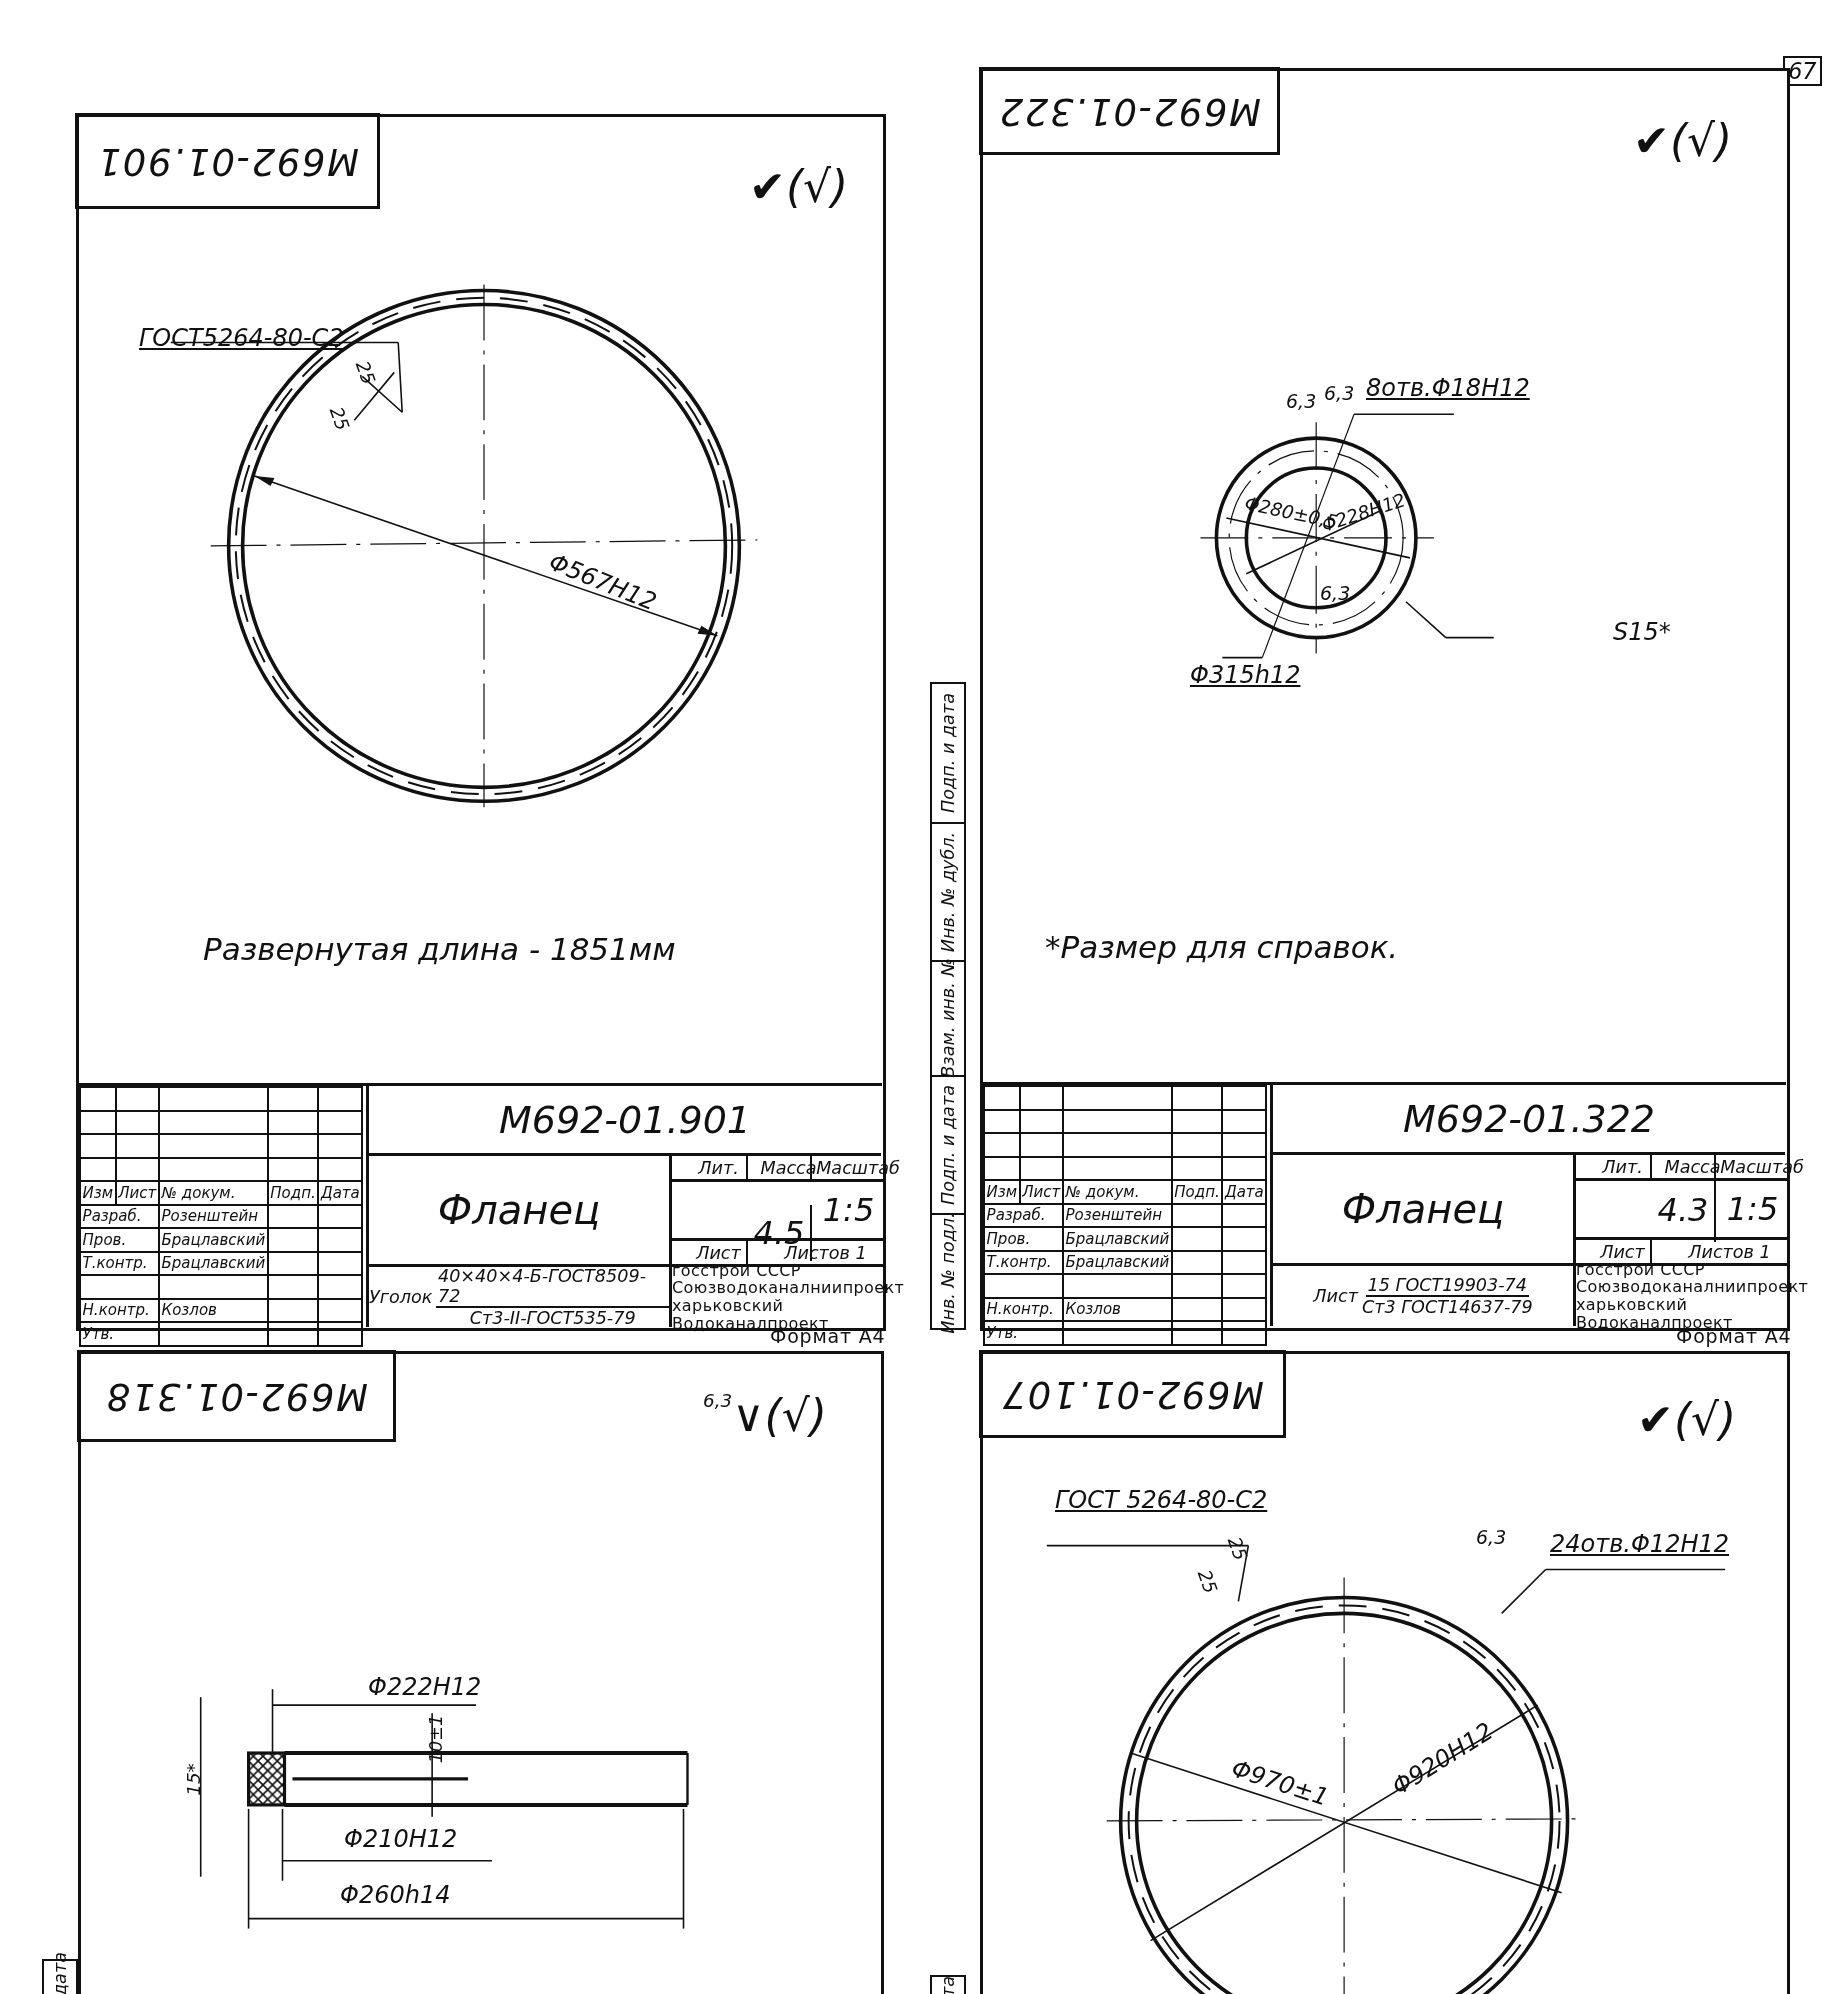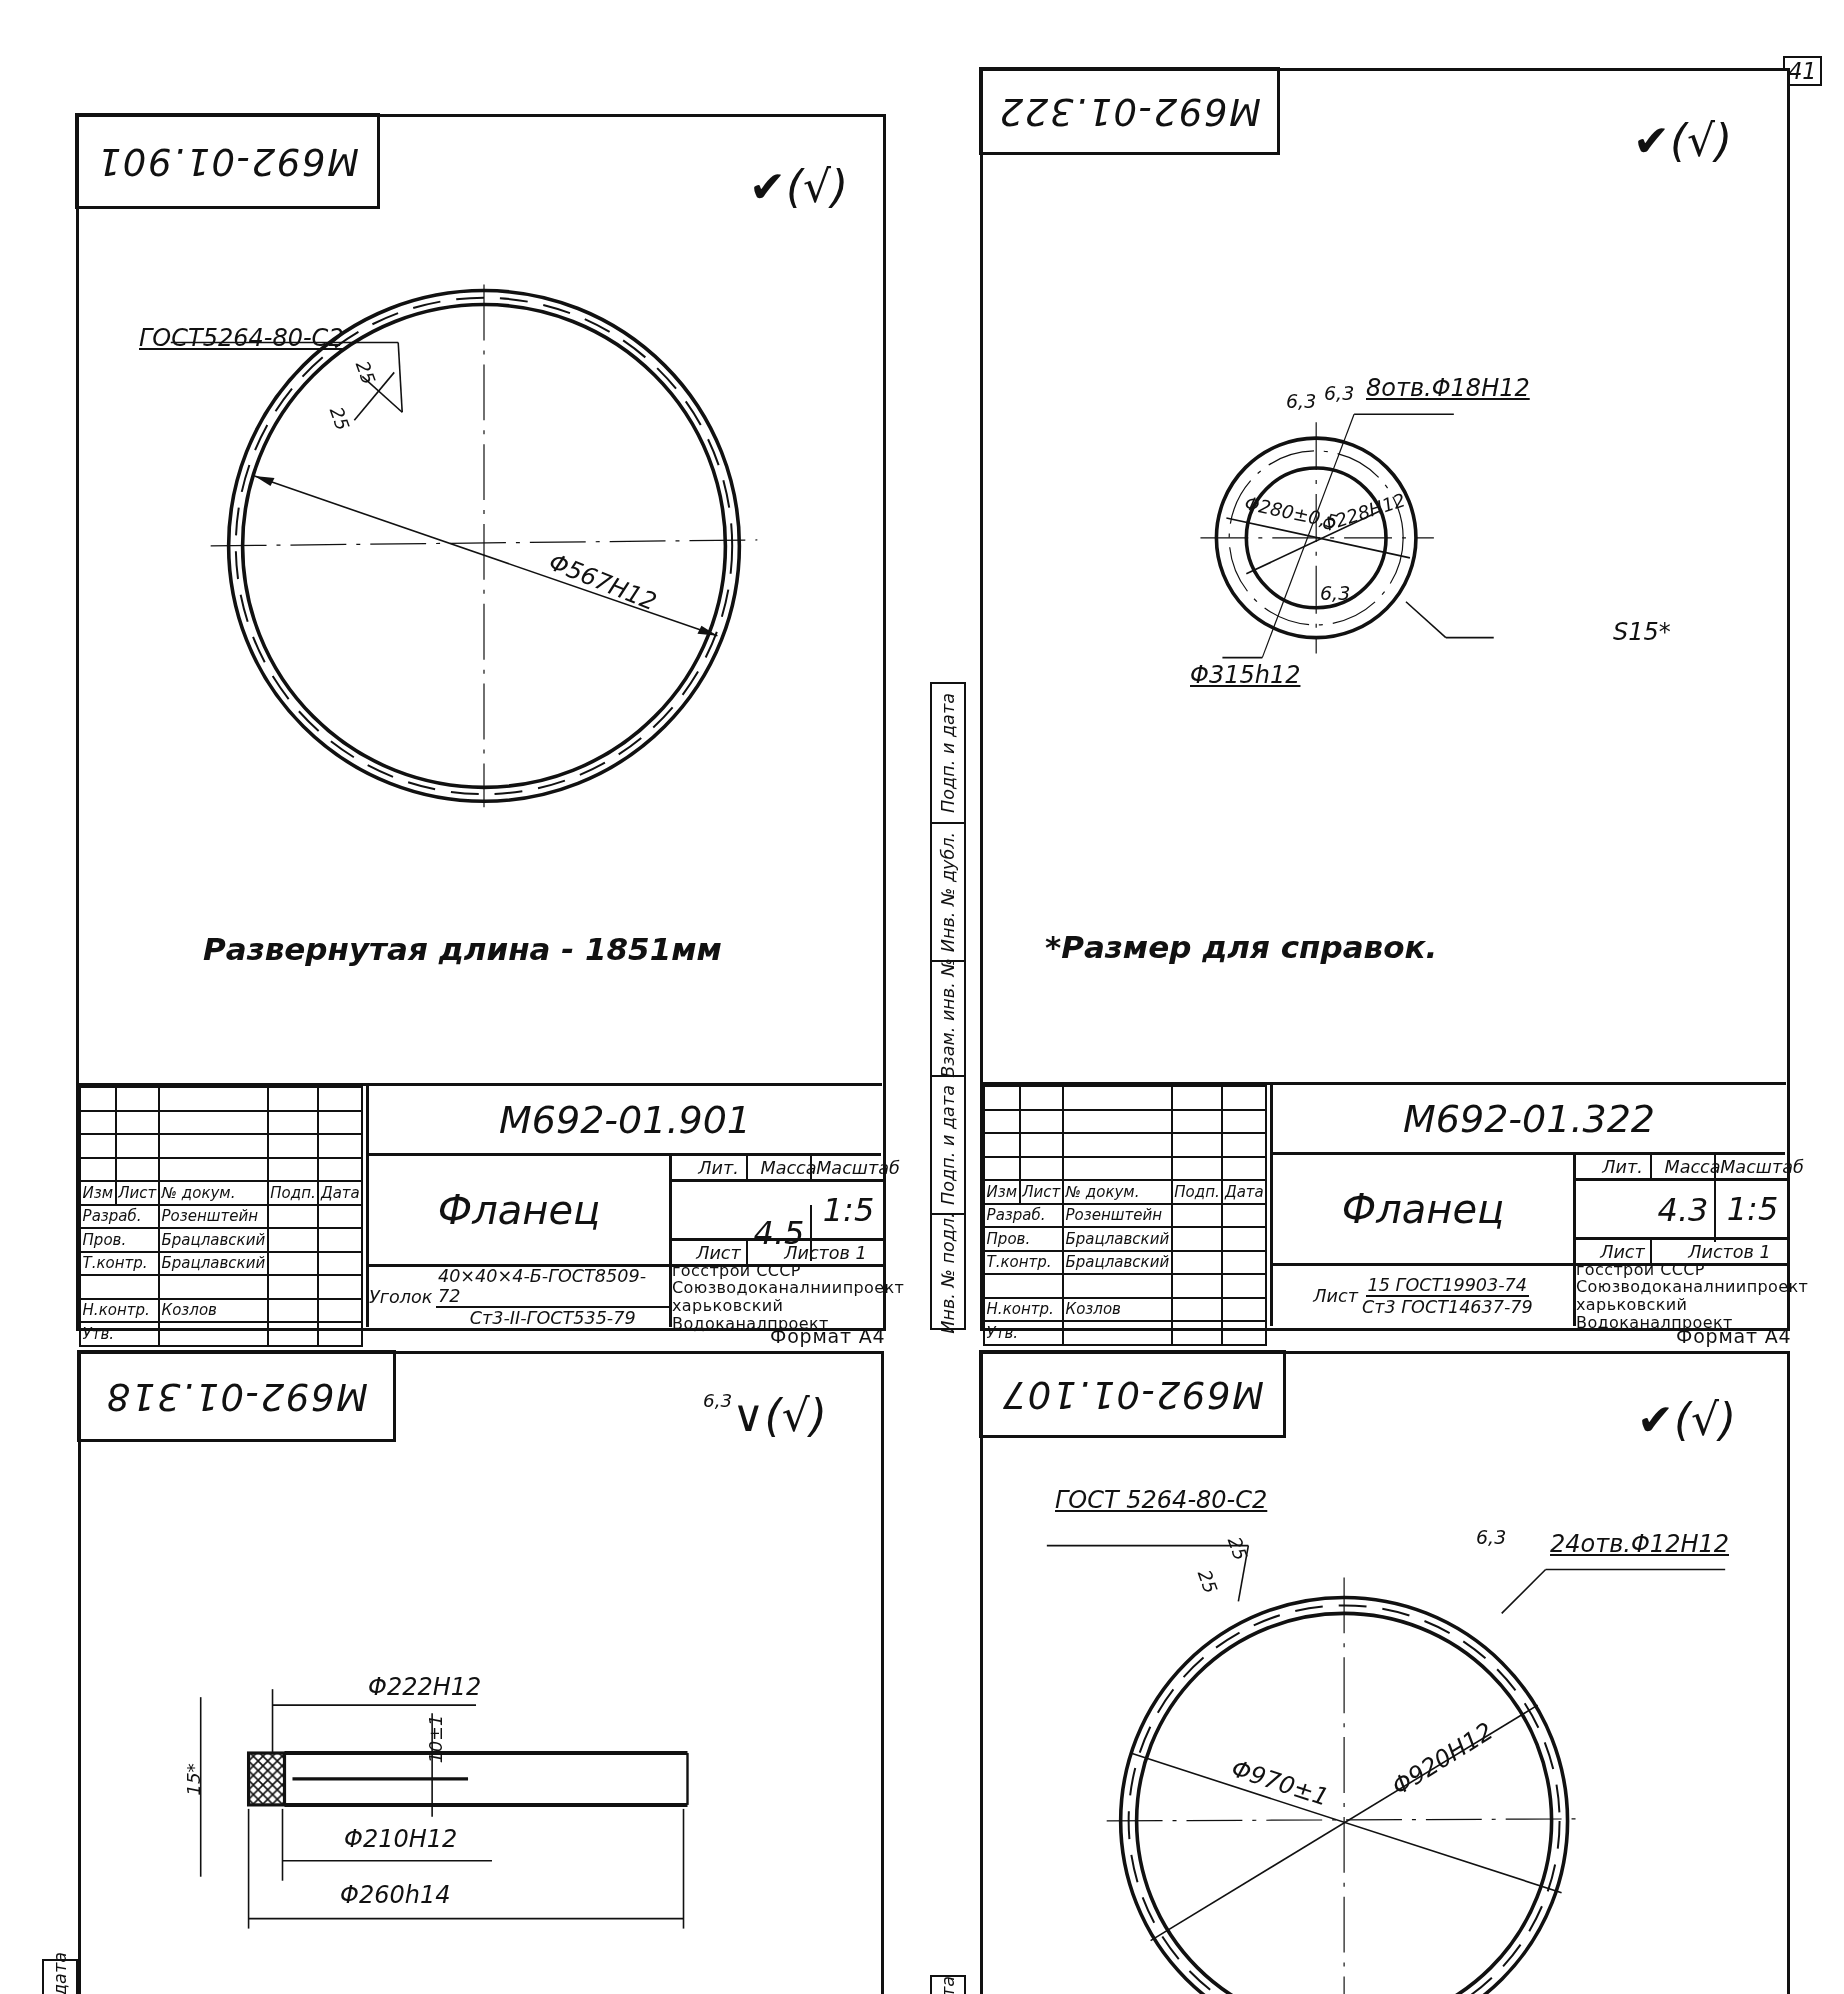--- a/index.html
+++ b/index.html
@@ -4,21 +4,21 @@
 <style>
   html, body { margin: 0; padding: 0; background: #ffffff; }
   body { width: 1845px; height: 2656px; position: relative; overflow: hidden;
          font-family: "DejaVu Sans", sans-serif; color: #111; }
   .sheet { position: absolute; border: 3.6px solid #111; box-sizing: border-box; background: #fff; }
   .stamp-code { position: absolute; left: -3.6px; top: -3.6px; border: 3.6px solid #111; box-sizing: border-box;
                 display: flex; align-items: center; justify-content: center;
                 font-style: italic; font-size: 37px; letter-spacing: 1.6px; transform-origin: center; }
   .stamp-code span { display: inline-block; transform: rotate(180deg); }
   .roughness { position: absolute; font-size: 44px; font-style: italic; }
-  .note { position: absolute; font-style: italic; font-size: 31px; white-space: nowrap; font-weight: bold; }
+  .note { position: absolute; font-style: italic; font-size: 31px; white-space: nowrap; }
   .dim { position: absolute; font-style: italic; font-size: 24px; white-space: nowrap; }
   svg.draw { position: absolute; overflow: visible; }
   
   .tb { position: absolute; border-top: 3.6px solid #111; box-sizing: border-box; }
   .tb table { border-collapse: collapse; }
   .rev { position: absolute; left: 0; top: 0; border-collapse: collapse; }
   .rev td { border: 2px solid #111; width: auto; height: 21.5px; padding: 0 1.6px;
             font-style: italic; font-size: 15px; white-space: nowrap; overflow: hidden; }
   .tb-main { position: absolute; border-left: 3.6px solid #111; box-sizing: border-box; }
   .tb-code { position: absolute; left: 0; top: 0; right: 0; display: flex; align-items: center; justify-content: center;
@@ -37,21 +37,21 @@
   .format { position: absolute; font-size: 19px; letter-spacing: 0.8px; }
   .margin-strip { position: absolute; border: 2.8px solid #111; box-sizing: border-box; }
   .margin-strip .cell { position: absolute; left: 0; width: 100%; border-bottom: 2.4px solid #111; box-sizing: border-box;
                         display: flex; align-items: center; justify-content: center; }
   .margin-strip .cell span { transform: rotate(-90deg); white-space: nowrap; font-style: italic; font-size: 17.6px; }
   .page-num { position: absolute; font-style: italic; font-size: 22.3px; border: 2px solid #111; padding: 0 3.2px; }
 </style>
 </head>
 <body>
 
-<div class="page-num" style="left:1783px; top:56px;">41</div>
+<div class="page-num" style="left:1783px; top:56px;">67</div>
 
 <div class="sheet" style="left:76px; top:114px; width:810px; height:1217px;">
   <div class="stamp-code" style="width:305px; height:96px;">
       <span>М692-01.901</span>
     </div>
   <div class="roughness" style="left:670px; top:44px;">
     <span>✔</span><span>(√)</span>
   </div>
   <div class="dim" style="left:60px; top:207px; text-decoration: underline;">ГОСТ5264-80-С2</div>
   <div class="dim" style="left:275px; top:245px; transform:rotate(70deg); font-size:18.4px;">25</div>

